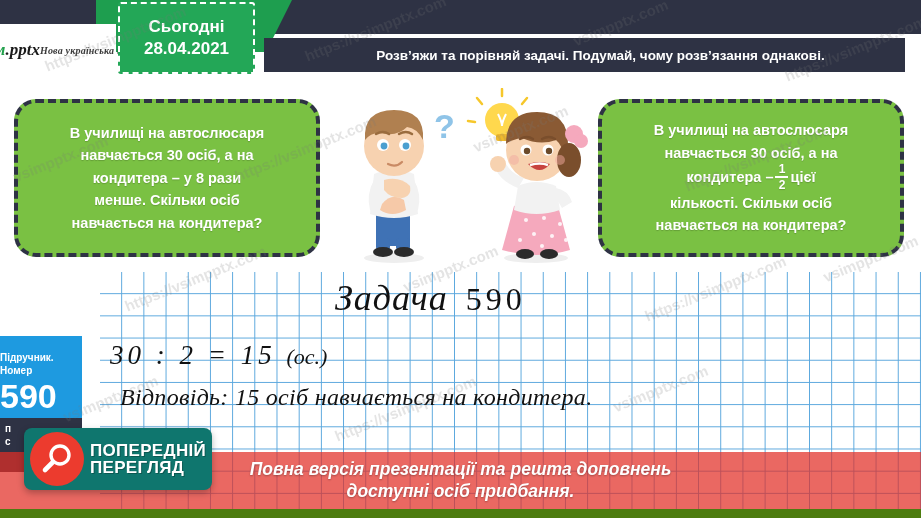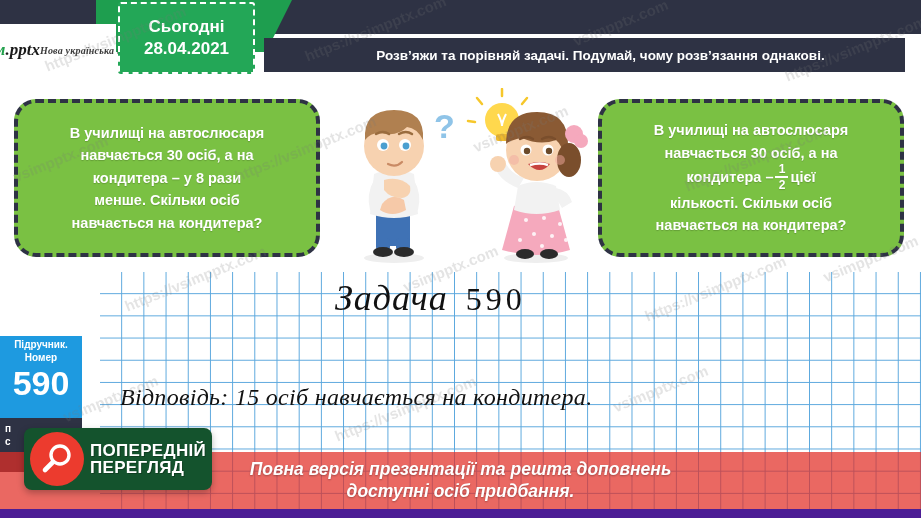--- a/index.html
+++ b/index.html
@@ -111,54 +111,54 @@
     left: 10px; top: 68px; font-size: 27px; font-style: italic; letter-spacing: 4px;
   }
   .hw-eq .unit { letter-spacing: 0; font-size: 22px; }
   .hw-ans {
     left: 20px; top: 112px; font-size: 24px; font-style: italic; letter-spacing: .3px;
   }
 
   
   .side-blue {
     position: absolute; left: 0; top: 336px; width: 82px; height: 82px;
-    background: #1e9ae0; z-index: 6; text-align: center; padding-top: 3px;
+    background: #1e9ae0; z-index: 6; padding-top: 16px;
   }
   .side-blue .lbl { color: #ffffff; font-size: 10px; font-weight: bold; line-height: 1.25; }
   .side-blue .big { color: #ffffff; font-size: 34px; font-weight: bold; line-height: 1; margin-top: 2px; }
   .side-dark {
     position: absolute; left: 0; top: 418px; width: 82px; height: 54px;
     background: #2e3244; z-index: 6; padding: 4px 5px;
   }
   .side-dark .t { color: #ffffff; font-size: 10px; font-weight: bold; line-height: 1.3; }
 
   
   .preview {
     position: absolute; left: 24px; top: 428px; width: 188px; height: 62px;
-    background: #14532d; border-radius: 8px; z-index: 20;
+    background: #0f766e; border-radius: 8px; z-index: 20;
     display: flex; align-items: center; gap: 6px; padding-left: 6px;
     box-shadow: 0 3px 7px rgba(0,0,0,.28);
   }
   .preview .circle {
     width: 54px; height: 54px; border-radius: 50%;
     background: #ec3b2e; flex: 0 0 auto;
     display: flex; align-items: center; justify-content: center;
   }
   .preview .ptext { display: flex; flex-direction: column; line-height: 1.02; }
   .preview .ptext span {
     color: #ffffff; font-size: 17px; font-weight: bold; letter-spacing: .3px;
     text-shadow: 1px 1px 0 rgba(0,0,0,.25);
   }
 
   
   .bottom-banner {
     position: absolute; left: 0; top: 452px; width: 921px; height: 66px;
     background: rgba(226,46,38,.72); z-index: 15;
     display: flex; flex-direction: column; align-items: center; justify-content: center;
-    border-bottom: 9px solid #4c1d95;
+    border-bottom: 9px solid #4d7c0f;
   }
   .bottom-banner span {
     color: #ffffff; font-size: 17.5px; font-weight: bold; font-style: italic;
     line-height: 1.25; text-shadow: 0 1px 2px rgba(0,0,0,.3);
   }
 
   
   .wm {
     position: absolute; inset: 0; z-index: 30; pointer-events: none;
     overflow: hidden;
@@ -292,20 +292,24 @@
         <circle cx="176" cy="72" r="5" fill="#f2a9a0" opacity=".5"></circle>
         <circle cx="222" cy="72" r="5" fill="#f2a9a0" opacity=".5"></circle>
       </g>
     </svg>
   </div>
 
   <div class="notebook">
     <div class="hw hw-title">
       <span>Задача</span><span class="num">590</span>
     </div>
+    <div class="hw hw-eq">
+      <span>30 : 2 = 15</span>
+      <span class="unit">(ос.)</span>
+    </div>
     <div class="hw hw-ans">Відповідь: 15 осіб навчається на кондитера.</div>
   </div>
 
   <div class="side-blue">
     <div class="lbl">Підручник.</div>
     <div class="lbl">Номер</div>
     <div class="big">590</div>
   </div>
   <div class="side-dark">
     <div class="t">п</div>

